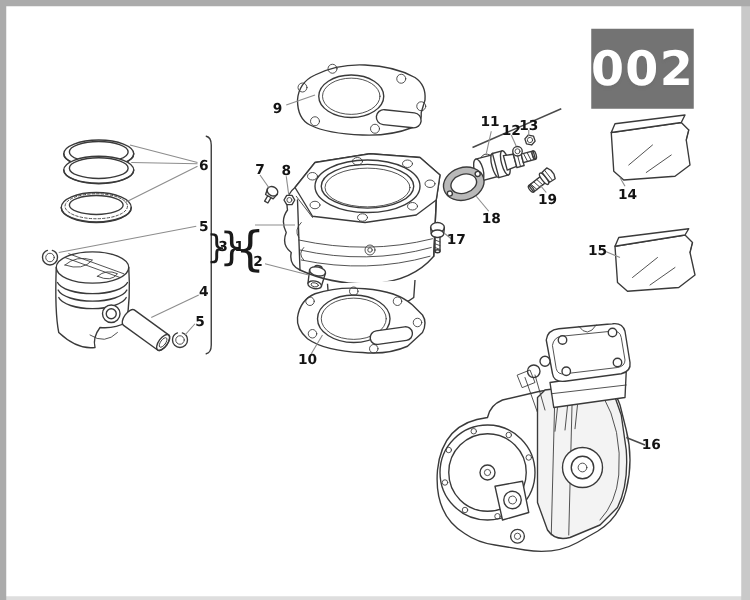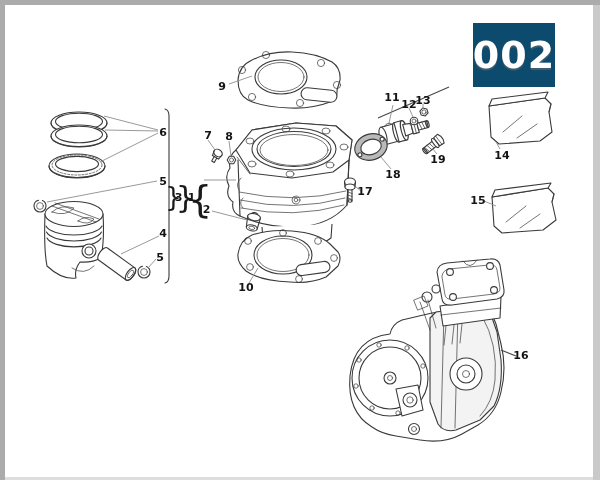--- a/index.html
+++ b/index.html
@@ -14,21 +14,21 @@
   .fw{fill:#ffffff;stroke:#3a3a3a;stroke-width:1.1;stroke-linejoin:round;}
   .fl{fill:#f3f3f3;stroke:#3a3a3a;stroke-width:1.1;stroke-linejoin:round;}
   .fg{fill:#b9b9b9;stroke:#3a3a3a;stroke-width:1.1;stroke-linejoin:round;}
   .thin{stroke-width:0.7;}
   .ld{stroke:#8d8d8d;stroke-width:0.9;fill:none;}
   .ldd{stroke:#4a4a4a;stroke-width:1.2;fill:none;}
   .lbl{font-family:"DejaVu Sans",sans-serif;font-size:11px;font-weight:bold;fill:#141414;text-anchor:middle;}
   .brace{font-family:"DejaVu Sans",sans-serif;fill:#1a1a1a;text-anchor:middle;font-weight:normal;}
   .b26{font-size:26px;} .b31{font-size:31px;} .b38{font-size:38px;}
   .badge{
-    position:absolute;left:473px;top:23px;width:82px;height:64px;background:#0c4a6e;
+    position:absolute;left:473px;top:23px;width:82px;height:64px;background:#737373;
     display:flex;align-items:center;justify-content:center;
   }
   .badge-num{
     color:#ffffff;font-size:38px;font-weight:bold;letter-spacing:1px;
     text-shadow:0 2px 1px rgba(110,110,110,.55);
     font-family:"DejaVu Sans",sans-serif;line-height:1;
   }
 </style>
 </head>
 <body>

